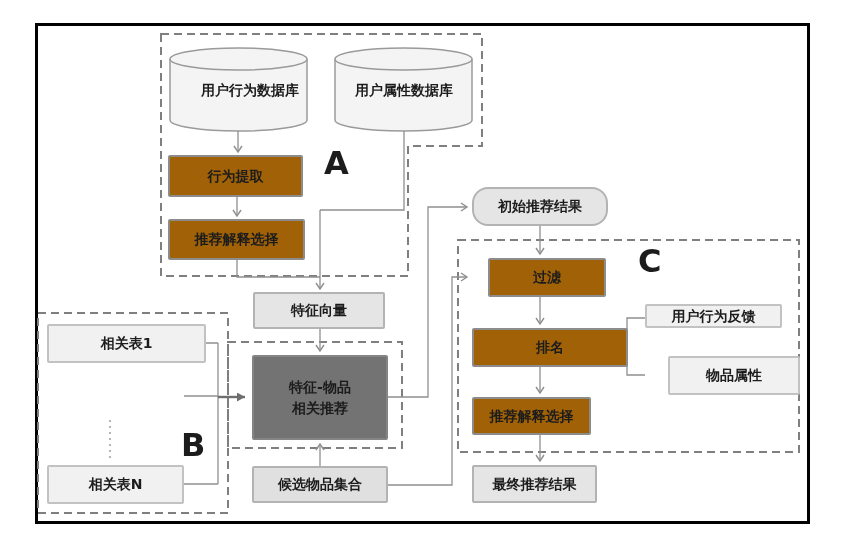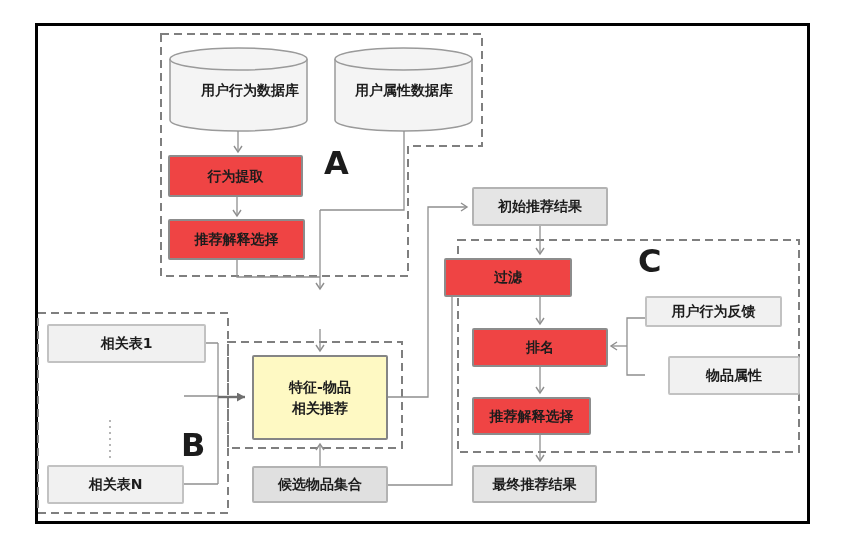--- a/index.html
+++ b/index.html
@@ -3,22 +3,22 @@
 <meta charset="utf-8">
 <style>
   html,body{margin:0;padding:0;background:#ffffff;}
   #stage{position:relative;width:863px;height:542px;background:#ffffff;overflow:hidden;
          font-family:"DejaVu Sans","Liberation Sans",sans-serif;}
   #frame{position:absolute;left:35px;top:23px;width:769px;height:495px;border:3px solid #000;background:#fff;}
   svg.layer{position:absolute;left:0;top:0;width:863px;height:542px;}
   .node{position:absolute;display:flex;align-items:center;justify-content:center;
         text-align:center;color:#1c1c1c;font-weight:bold;font-size:14px;line-height:1.45;
         box-sizing:border-box;border-radius:2px;}
-  .proc{background:#ef4444;border:2px solid #8c8c8c;}
-  .big {background:#fef9c3;border:2px solid #858585;flex-direction:column;}
+  .proc{background:#a16207;border:2px solid #8c8c8c;}
+  .big {background:#737373;border:2px solid #858585;flex-direction:column;}
   .data{background:#e5e5e5;border:2px solid #b3b3b3;}
   .lite{background:#f1f1f1;border:2px solid #c2c2c2;}
   .dbtext{position:absolute;display:flex;align-items:center;justify-content:center;
           color:#1c1c1c;font-weight:bold;font-size:14px;text-align:center;}
   .grouplabel{position:absolute;color:#1c1c1c;font-weight:bold;font-size:32px;}
 </style>
 </head>
 <body>
 
 <div id="stage">
@@ -71,36 +71,37 @@
     </g>
     <path d="M218,397 L245,397" fill="none" stroke="#6f6f6f" stroke-width="2.4" marker-end="url(#arrT)"></path>
     <path d="M110,420 L110,461" fill="none" stroke="#b5b5b5" stroke-width="2" stroke-dasharray="2,4"></path>
   </svg>
 
   <div class="dbtext" style="left:172px;top:78px;width:134px;height:26px;margin-left:11px;">用户行为数据库</div>
   <div class="dbtext" style="left:337px;top:78px;width:134px;height:26px;">用户属性数据库</div>
 
   <div class="node proc" style="left:168px;top:155px;width:135px;height:42px;">行为提取</div>
   <div class="node proc" style="left:168px;top:219px;width:137px;height:41px;">推荐解释选择</div>
+  <div class="node data" style="left:253px;top:292px;width:132px;height:37px;">特征向量</div>
 
   <div class="node lite" style="left:47px;top:324px;width:159px;height:39px;">相关表1</div>
   <div class="node lite" style="left:47px;top:465px;width:137px;height:39px;">相关表N</div>
 
   <div class="node big" style="left:252px;top:355px;width:136px;height:85px;">
     <span>特征-物品</span>
     <span>相关推荐</span>
   </div>
 
   <div class="node data" style="left:252px;top:466px;width:136px;height:37px;background:#e0e0e0;">候选物品集合</div>
 
-  <div class="node data" style="left:472px;top:187px;width:136px;height:39px;">初始推荐结果</div>
-  <div class="node proc" style="left:444px;top:258px;width:128px;height:39px;">过滤</div>
-  <div class="node proc" style="left:472px;top:328px;width:136px;height:39px;">排名</div>
+  <div class="node data" style="left:472px;top:187px;width:136px;height:39px;border-radius:16px;">初始推荐结果</div>
+  <div class="node proc" style="left:488px;top:258px;width:118px;height:39px;">过滤</div>
+  <div class="node proc" style="left:472px;top:328px;width:156px;height:39px;">排名</div>
   <div class="node proc" style="left:472px;top:397px;width:119px;height:38px;">推荐解释选择</div>
   <div class="node data" style="left:472px;top:465px;width:125px;height:38px;">最终推荐结果</div>
 
-  <div class="node lite" style="left:645px;top:296px;width:137px;height:31px;">用户行为反馈</div>
+  <div class="node lite" style="left:645px;top:304px;width:137px;height:24px;">用户行为反馈</div>
   <div class="node lite" style="left:645px;top:356px;width:132px;height:39px;margin-left:23px;">物品属性</div>
 
   <div class="grouplabel" style="left:324px;top:144px;">A</div>
   <div class="grouplabel" style="left:181px;top:426px;">B</div>
   <div class="grouplabel" style="left:638px;top:242px;">C</div>
 </div>
 
 </body></html>

